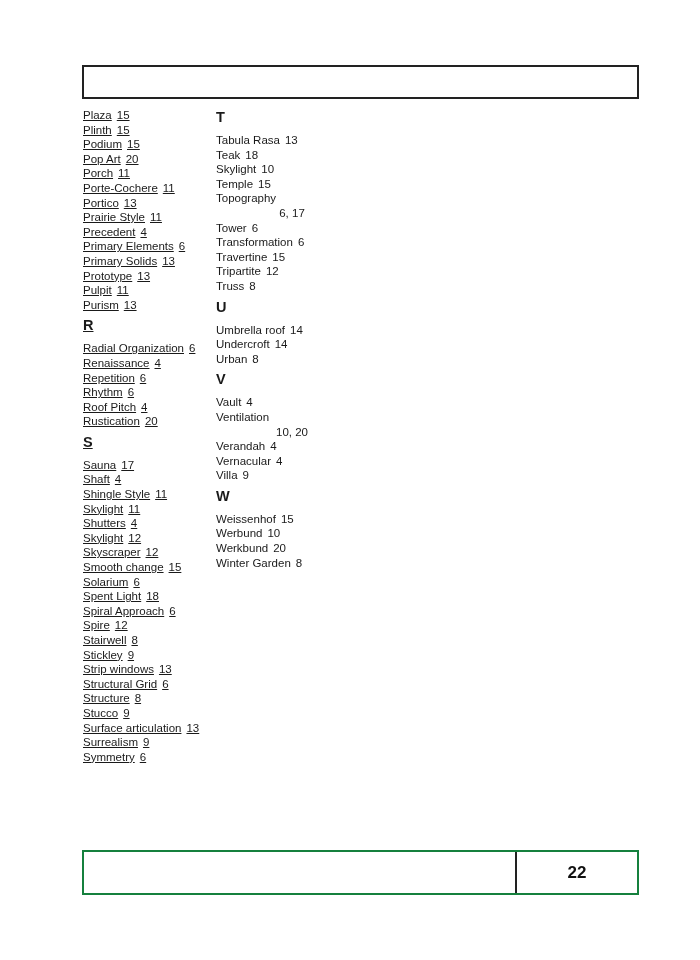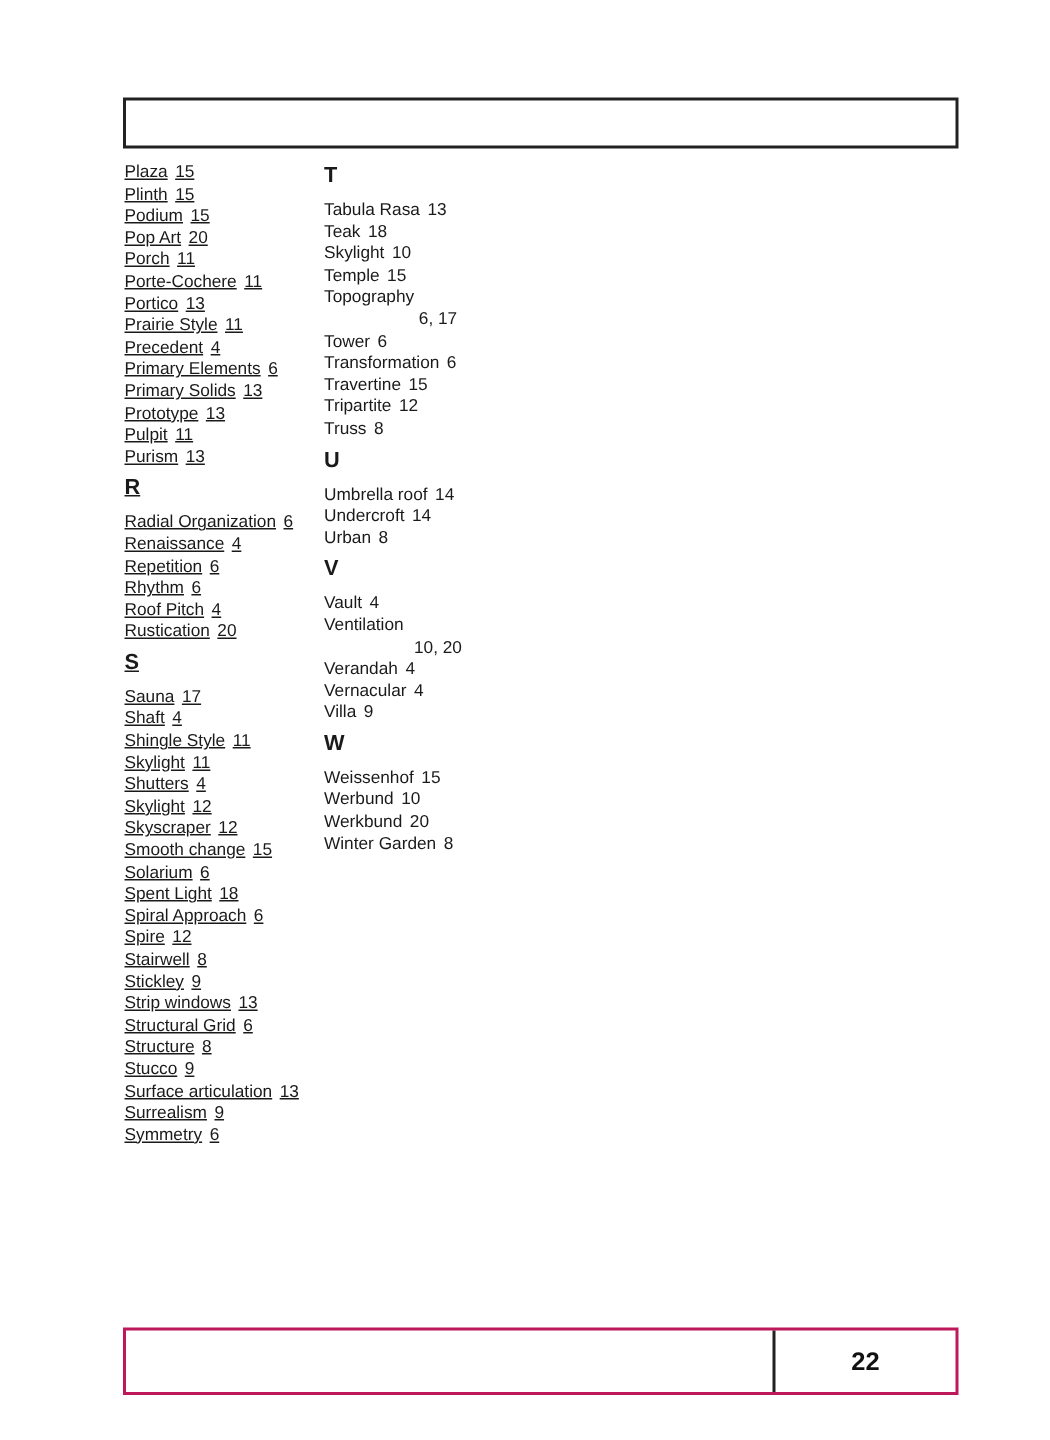--- a/index.html
+++ b/index.html
@@ -6,21 +6,21 @@
     body {
       width: 700px; height: 960px; position: relative; overflow: hidden;
       font-family: "Liberation Sans", sans-serif; color: #1a1a1a;
     }
     .header-box {
       position: absolute; left: 82px; top: 65px; width: 553px; height: 30px;
       border: 2px solid #222;
     }
     .footer-box {
       position: absolute; left: 82px; top: 850px; width: 553px; height: 41px;
-      border: 2px solid #be185d; display: flex; margin-top: 35px;
+      border: 2px solid #15803d; display: flex;
     }
     .footer-left { flex: 1; border-right: 2px solid #222; }
     .footer-right {
       width: 120px; display: flex; align-items: center; justify-content: center;
       font-weight: bold; font-size: 17px; color: #111;
     }
     .column { position: absolute; top: 108px; font-size: 11.5px; line-height: 14.6px; }
     .col1 { left: 83px; width: 130px; text-decoration: underline; }
     .col2 { left: 216px; width: 130px; }
     .letter {

